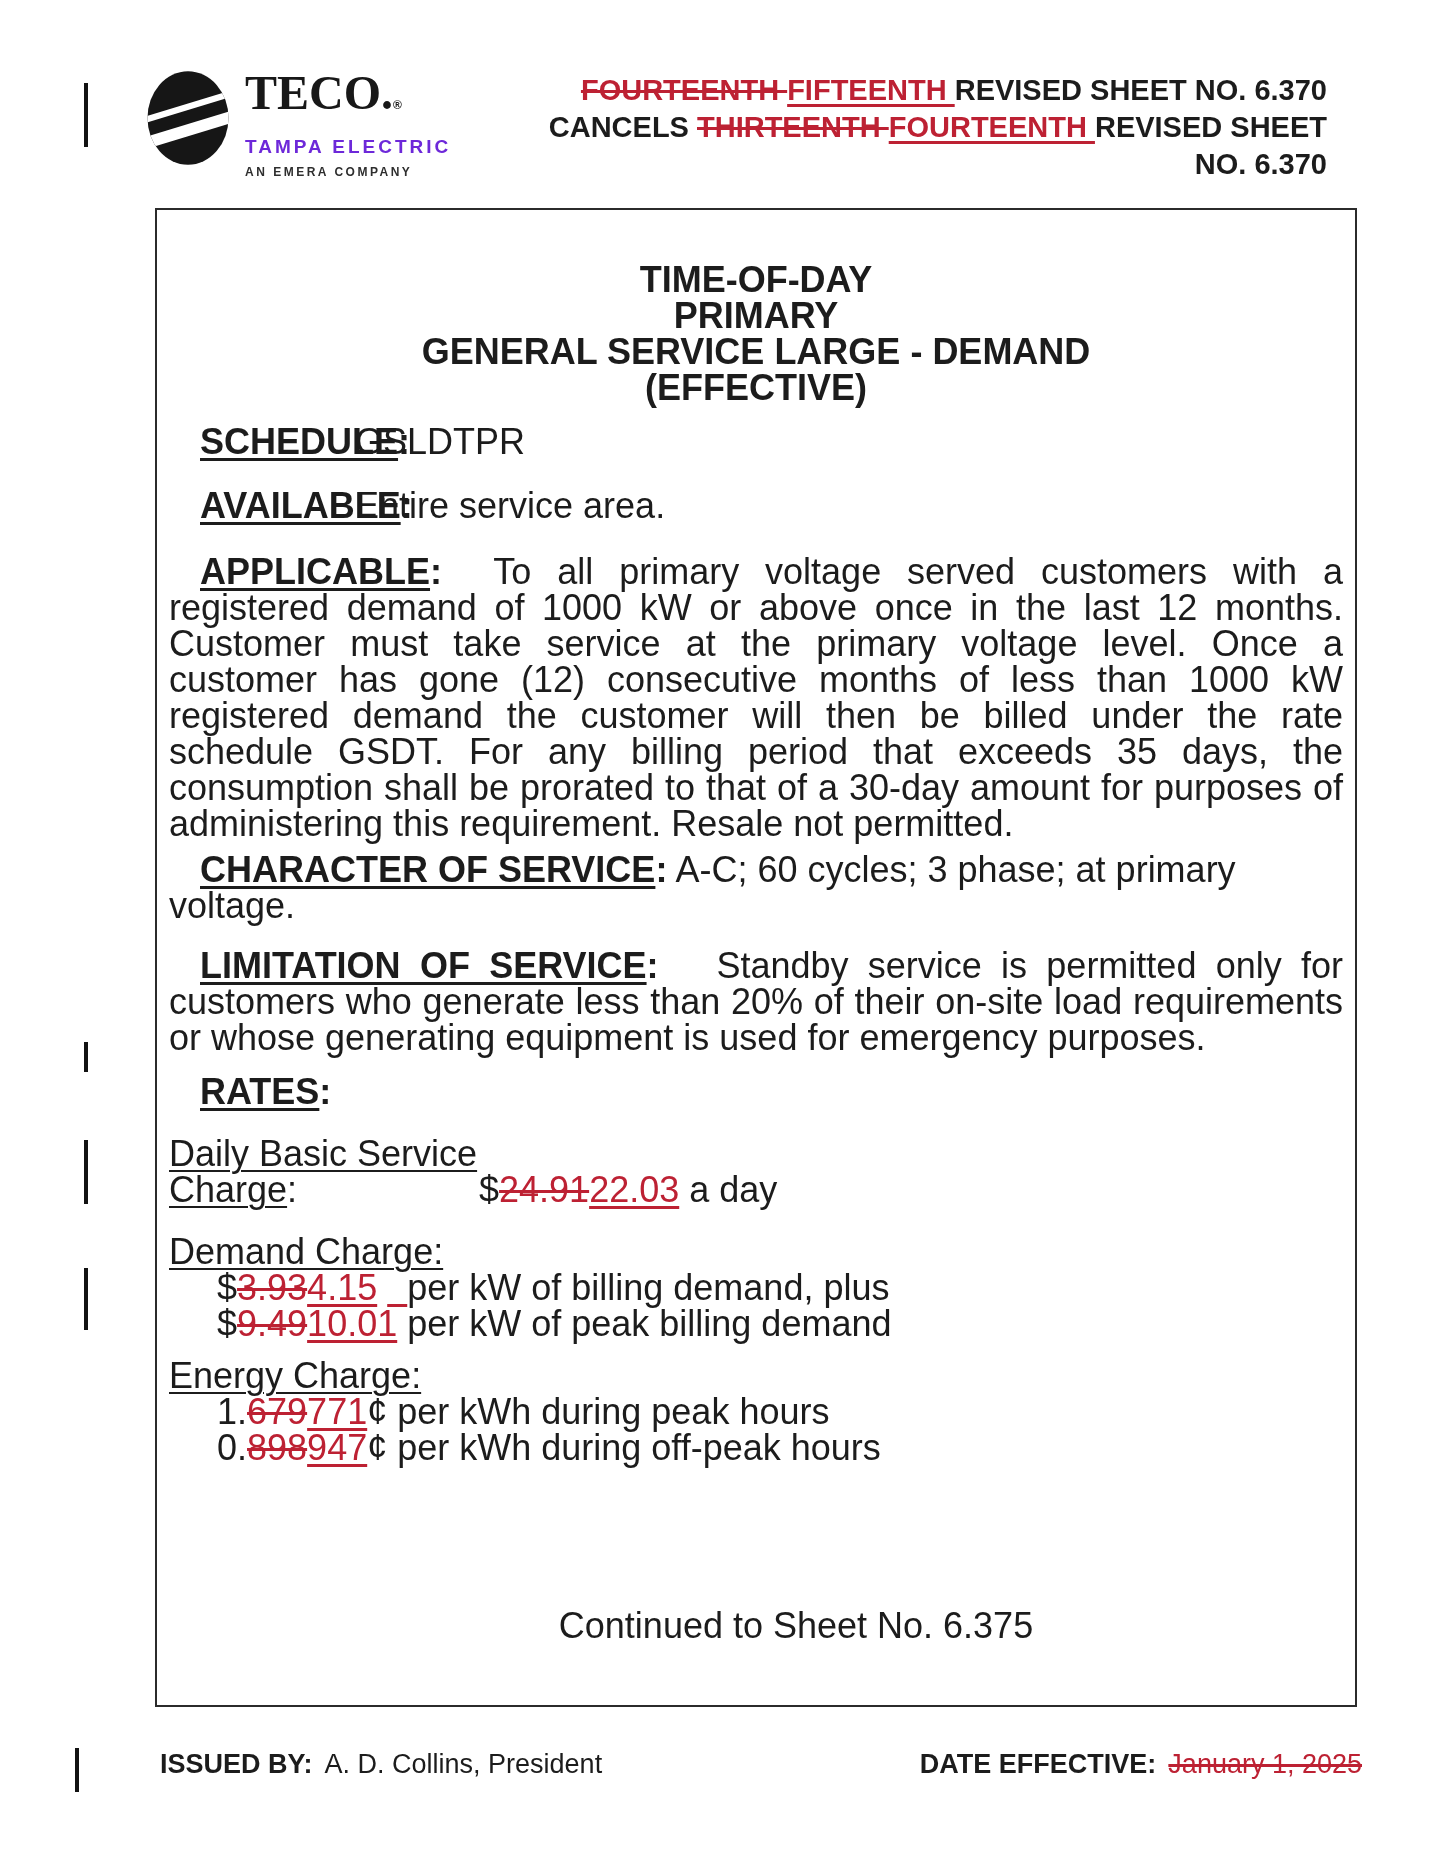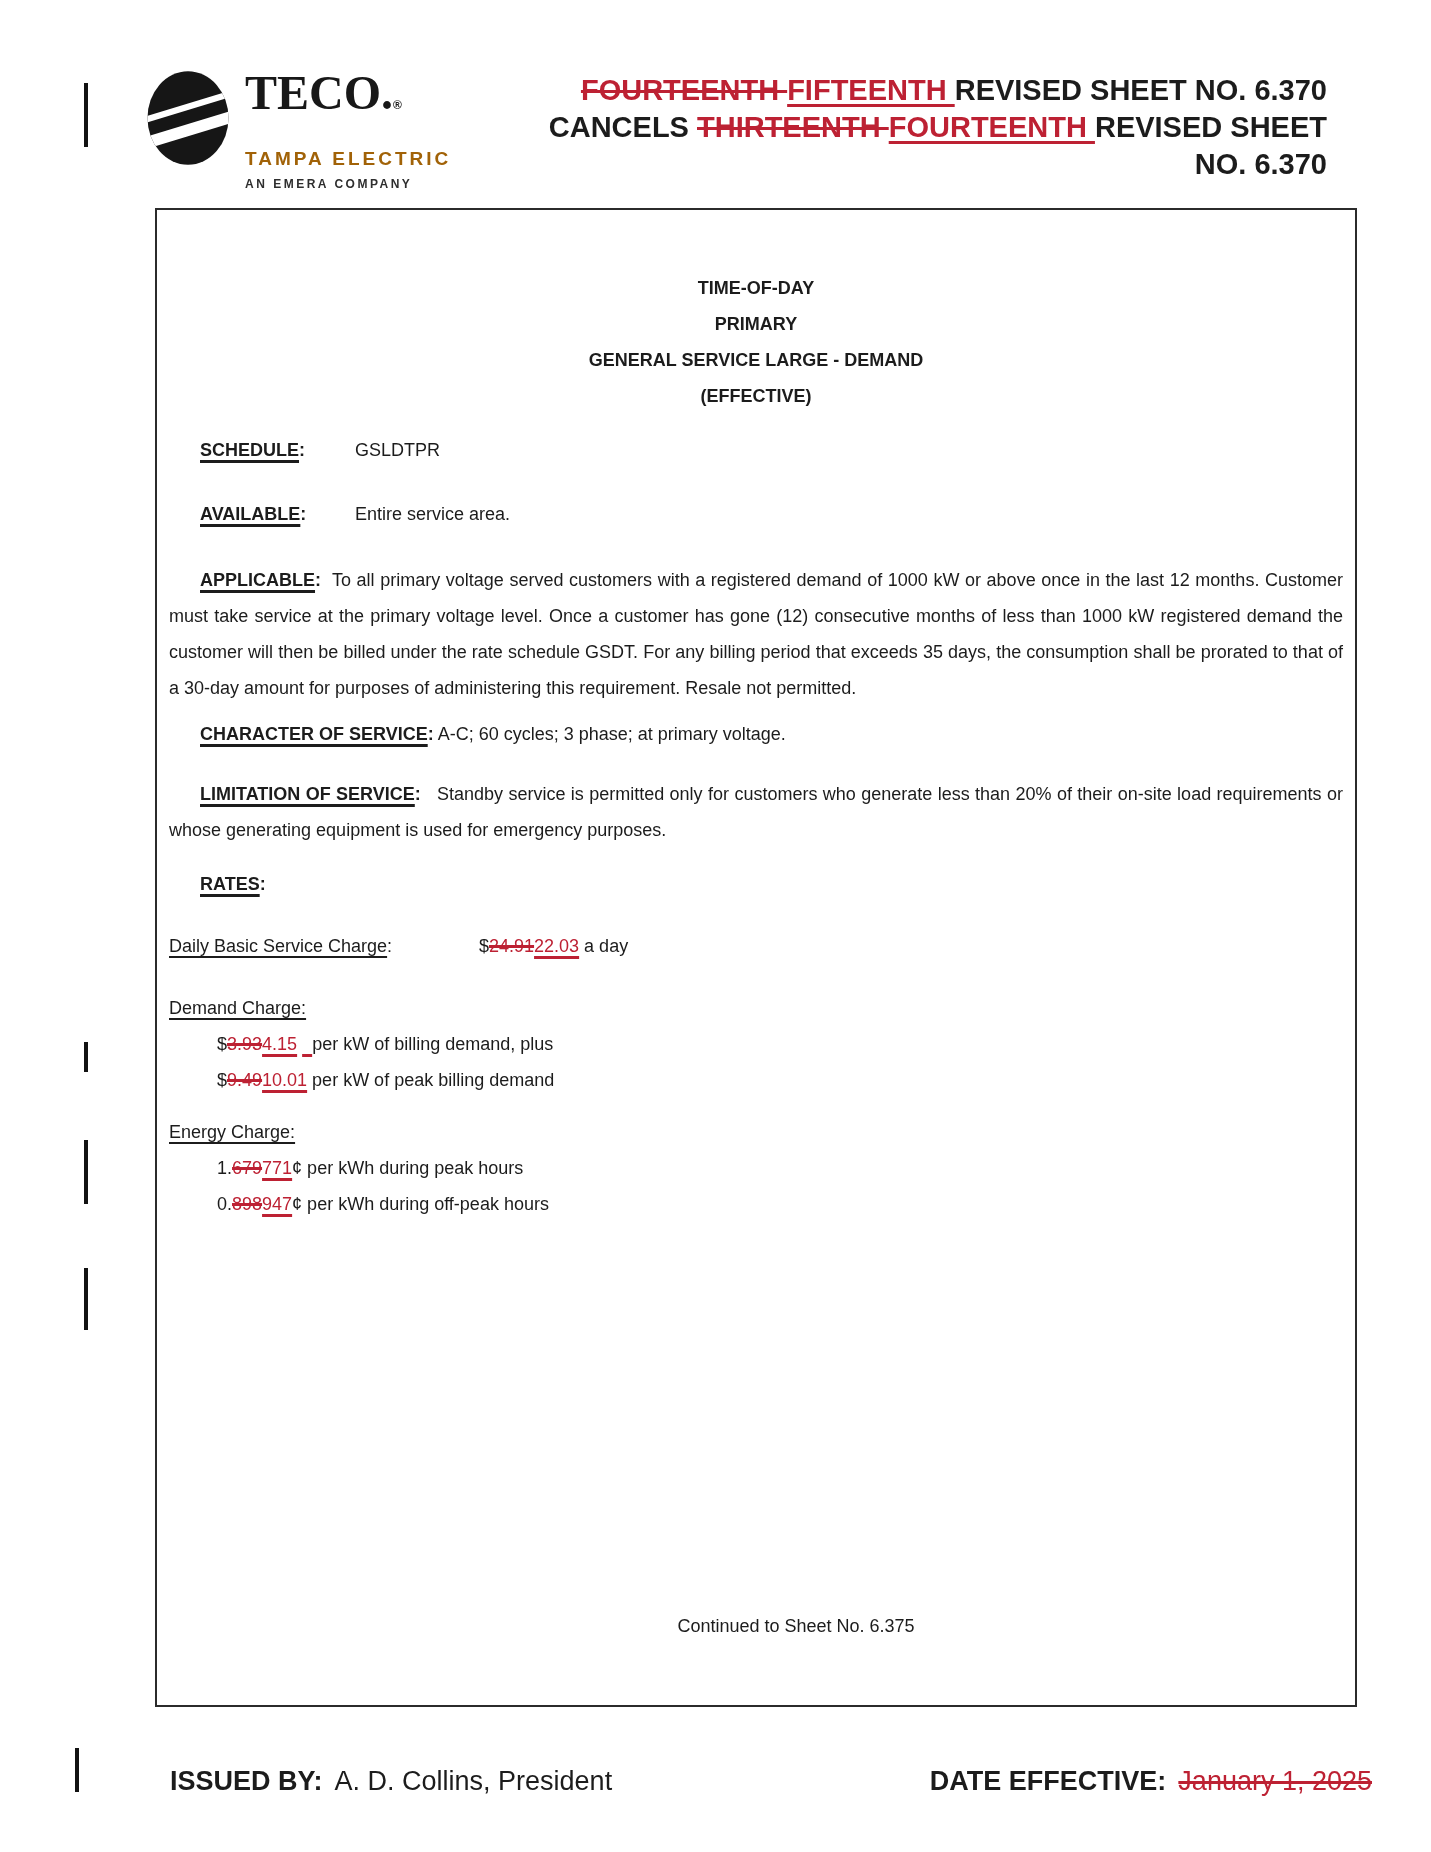--- a/index.html
+++ b/index.html
@@ -17,36 +17,36 @@
   .bar3 { left:84px; top:1140px; height:64px; }
   .bar4 { left:84px; top:1268px; height:62px; }
   .bar5 { left:75px; top:1748px; height:44px; }
 
   
   .logo { position:absolute; left:143px; top:70px; display:flex; align-items:flex-start; }
   .logo-mark { width:90px; height:96px; flex:0 0 auto; }
   .logo-text { margin-left:12px; }
   .logo-name { font-family:"Liberation Serif", serif; font-weight:bold; font-size:48px; line-height:46px; color:#181818; }
   .logo-reg { font-size:12px; font-family:"Liberation Sans", sans-serif; }
-  .logo-sub { font-size:19px; font-weight:bold; letter-spacing:3px; margin-top:20px; color:#a16207; }
+  .logo-sub { font-size:19px; font-weight:bold; letter-spacing:3px; margin-top:8px; color:#6d28d9; }
   .logo-tag { font-size:12px; font-weight:bold; letter-spacing:2.5px; margin-top:7px; color:#2e2e2e; }
 
   
   .header-right {
     position:absolute; top:72px; right:104px; text-align:right;
     font-weight:bold; font-size:29px; line-height:37px; white-space:nowrap;
   }
   .red-del { color:#bd2133; text-decoration:line-through; text-decoration-thickness:3px; }
   .red-ins { color:#bd2133; text-decoration:underline; text-decoration-thickness:3px; text-underline-offset:4px; }
 
   
   .doc-box {
     position:absolute; left:155px; top:208px; width:1202px; height:1499px;
-    border:2px solid #2b2b2b; box-sizing:border-box; padding:16px 12px;
-    font-size:18px; line-height:36px;
+    border:2px solid #2b2b2b; box-sizing:border-box; padding:8px 12px;
+    font-size:36px; line-height:36px;
   }
   .title-block { margin-top:44px; text-align:center; font-weight:bold; }
 
   .u  { text-decoration:underline; text-decoration-thickness:2.5px; text-underline-offset:4px; }
   .b  { font-weight:bold;margin-left:31px; }
   .sub-u { text-decoration:underline; text-decoration-thickness:2px; text-underline-offset:4px; }
 
   .sched-row { margin-top:18px; }
   .avail-row { margin-top:28px; }
   .lbl-cell  { display:inline-block; width:155px; }
@@ -57,22 +57,22 @@
   .daily-row { margin-top:26px; }
   .daily-lbl { display:inline-block; width:310px; }
   .charge-group  { margin-top:26px; }
   .energy-group  { margin-top:16px; }
   .charge-lines  { padding-left:48px; }
 
   .continued { position:absolute; top:1398px; left:0; width:100%; text-align:center;margin-left:40px; }
 
   
   .footer {
-    position:absolute; left:170px; top:1746px; width:1202px;
-    display:flex; justify-content:space-between; font-size:27px; line-height:36px;margin-top:17px;
+    position:absolute; left:160px; top:1746px; width:1202px;
+    display:flex; justify-content:space-between; font-size:27px; line-height:36px;
   }
   .footer .flabel { font-weight:bold; }
   .footer .fvalue { margin-left:12px; }
 </style>
 </head>
 <body>
 
 <div class="page">
 
   <div class="change-bar bar1"></div>

